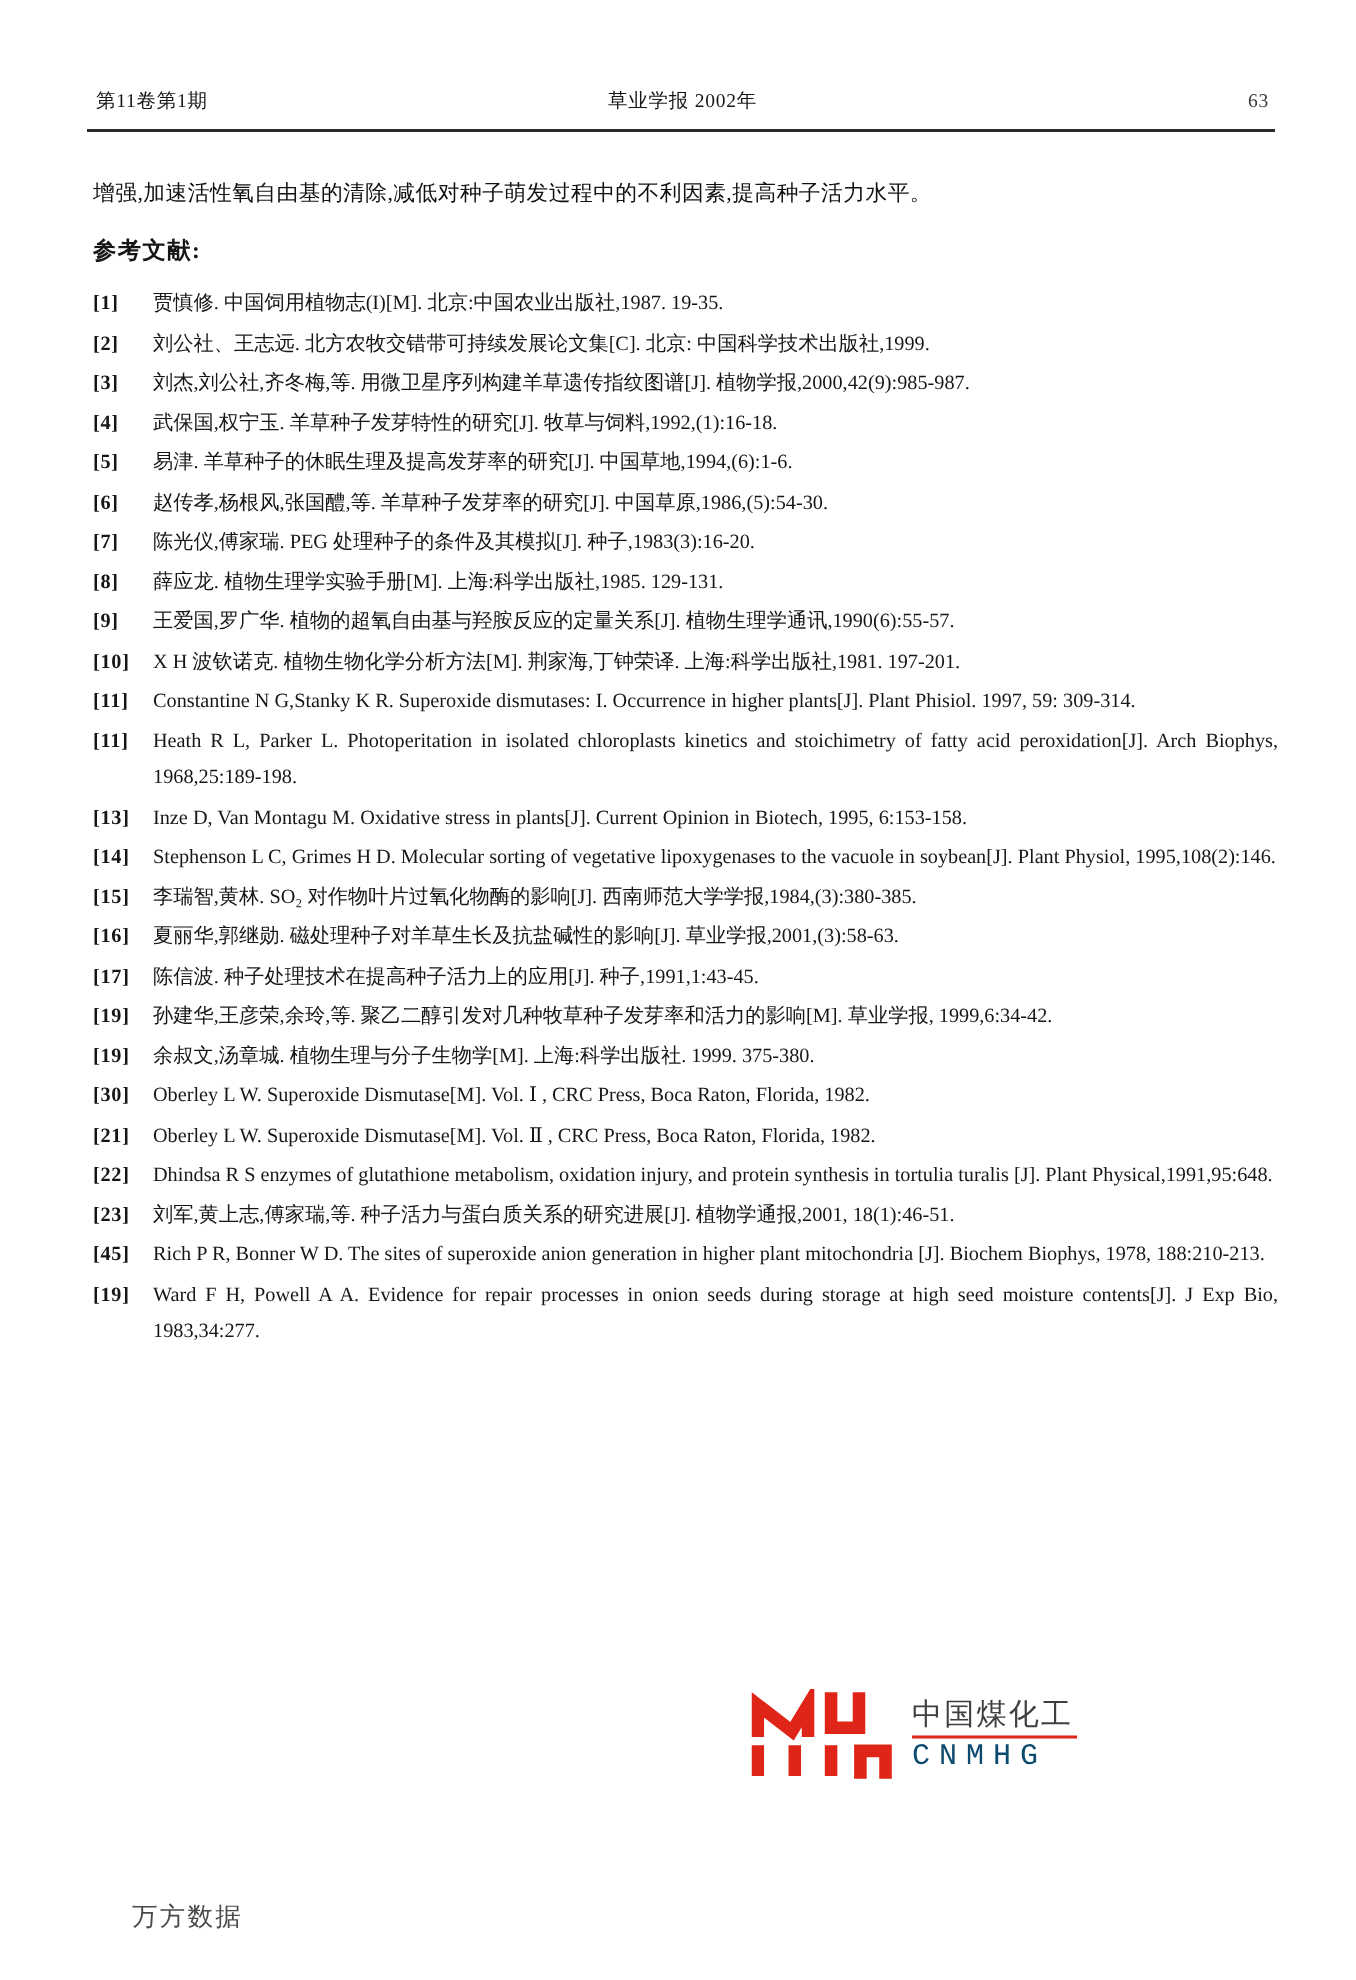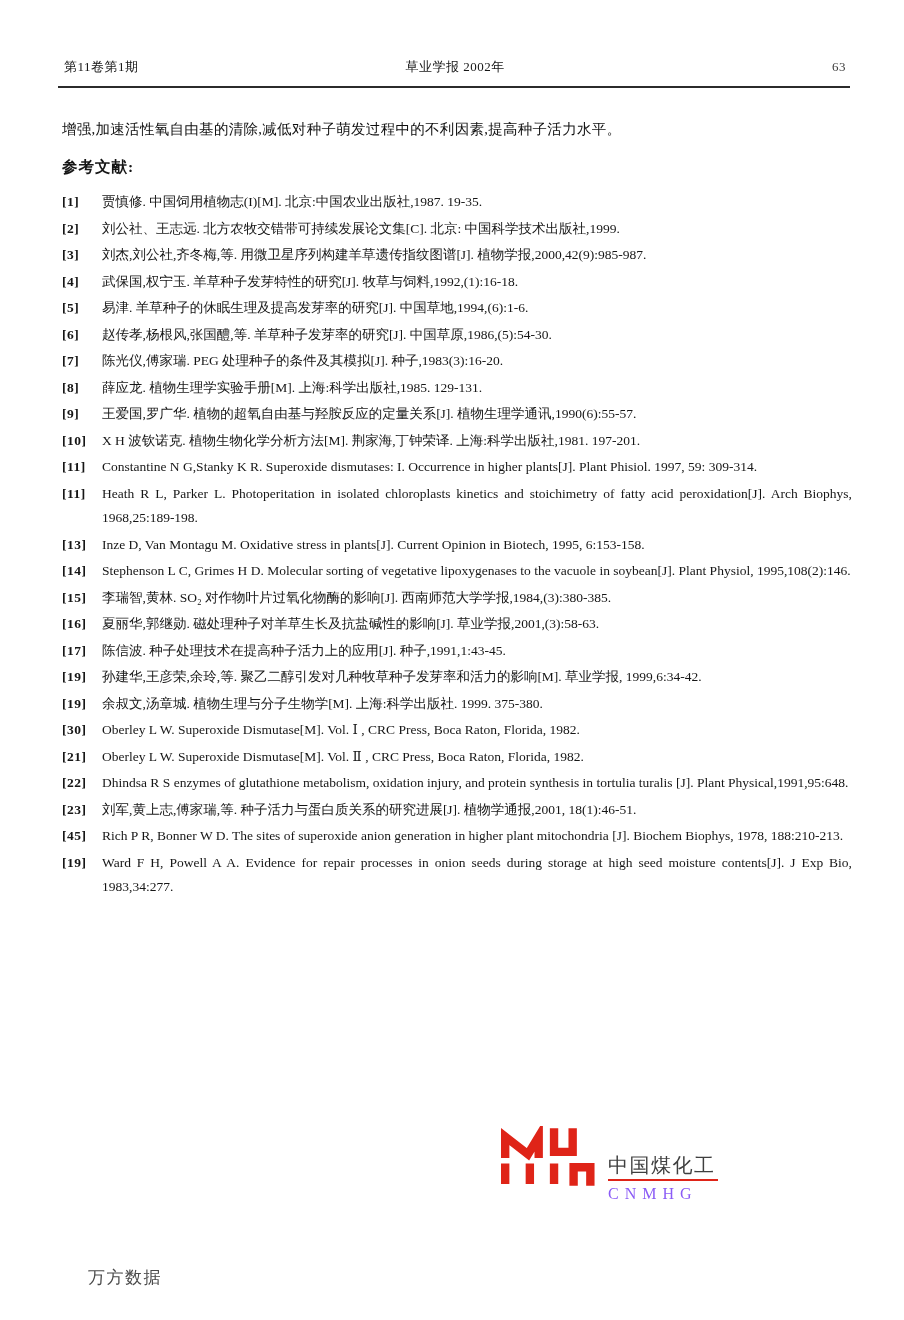--- a/index.html
+++ b/index.html
@@ -50,30 +50,30 @@
   .ref-num{
     position:absolute;left:0;top:0;
     font-weight:bold;letter-spacing:.5px;
   }
   
   .cc-logo{
     position:absolute;left:501px;top:1126px;
     display:flex;align-items:flex-start;
   }
   .cc-glyph{display:block;}
-  .cc-textcol{margin-left:13px;padding-top:6px;width:112px;margin-top:22px;}
+  .cc-textcol{margin-left:13px;padding-top:6px;width:112px;}
   .cc-cn{
     font-family:"Liberation Sans","DejaVu Sans",sans-serif;
     font-size:20px;color:#3f3f3f;letter-spacing:1.5px;
     white-space:nowrap;line-height:22px;
   }
   .cc-rule{height:2px;margin:3px 0 4px;width:110px;}
   .cc-en{
-    font-family:Liberation Serif, serif;
-    font-size:16px;color:#8b5cf6;letter-spacing:6px;
+    font-family:Liberation Mono, monospace;
+    font-size:20px;color:#0c4a6e;letter-spacing:6px;
     line-height:18px;white-space:nowrap;
   }
   
   .wanfang{
     position:absolute;left:88px;top:1266px;
     font-family:"Liberation Sans","DejaVu Sans",sans-serif;
     font-size:17px;color:#4a4a4a;letter-spacing:1.5px;
   }
 </style>
 </head>

